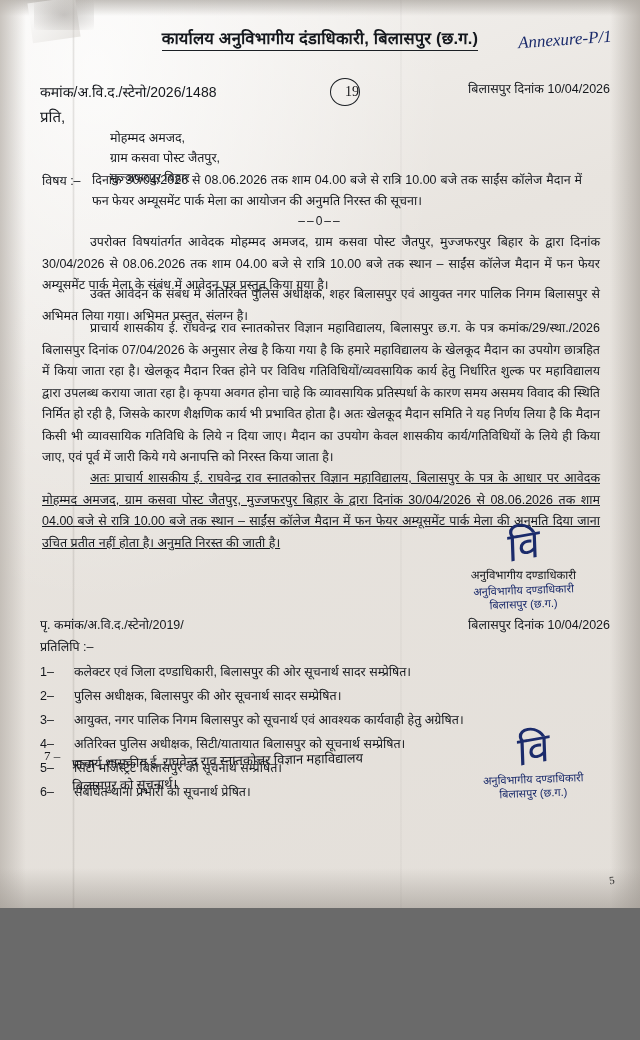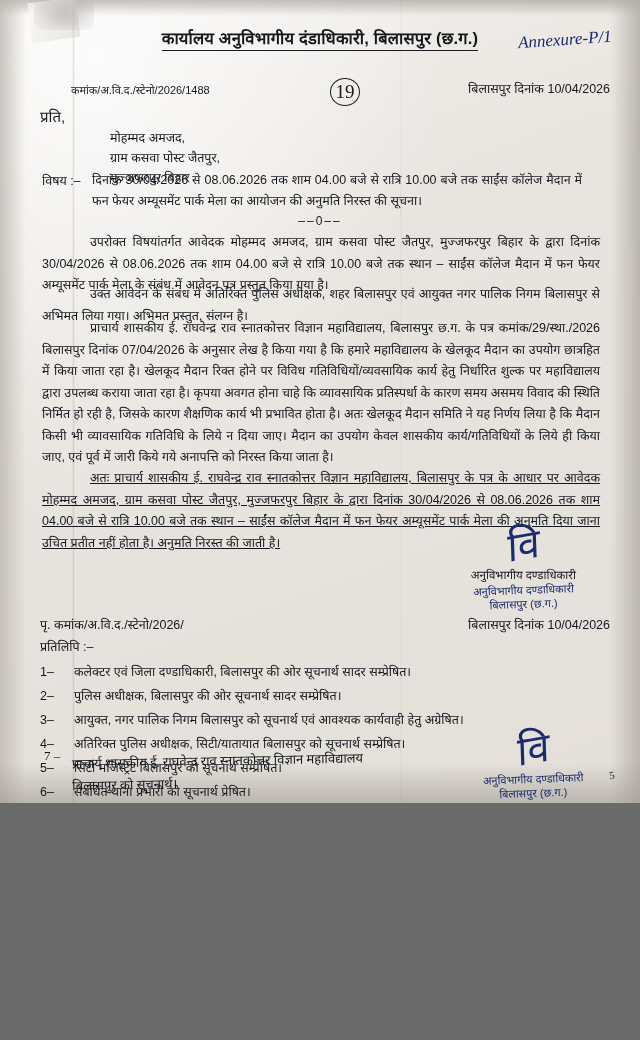--- a/index.html
+++ b/index.html
@@ -9,21 +9,21 @@
   }
   body {
     width: 640px;
     height: 1040px;
     overflow: hidden;
     font-family: "Liberation Sans", sans-serif;
   }
   .page {
     position: relative;
     width: 640px;
-    height: 803px;
+    height: 908px;
     background: #e8e4df;
     background-image:
       linear-gradient(160deg, rgba(255,255,255,0.55) 0%, rgba(232,228,222,0.1) 35%, rgba(214,208,200,0.25) 100%),
       radial-gradient(ellipse at 15% 8%, rgba(255,255,255,0.8) 0%, rgba(255,255,255,0) 45%);
     overflow: hidden;
   }
   
   .edge-left {
     position: absolute; left: 0; top: 0; width: 26px; height: 1040px;
     background: linear-gradient(90deg, #b9b3ac 0%, rgba(232,228,222,0) 100%);
@@ -94,36 +94,35 @@
     font-family: "Liberation Serif", serif;
     font-size: 17px;
     color: #1b2b6b;
     transform: rotate(-4deg);
     font-style: italic;
   }
 
   .meta-left {
     position: absolute;
     left: 40px; top: 82px;
-    font-size: 11px;
-    margin-left: 31px;
+    font-size: 14px;
   }
   .meta-right {
     position: absolute;
     right: 30px; top: 80px;
     font-size: 12.5px;
   }
   .circle-num {
     position: absolute;
     left: 330px; top: 78px;
     width: 28px; height: 26px;
     border: 1.6px solid #1b1f24;
     border-radius: 50%;
-    text-align: center;
-    font-size: 19px;
+    text-align: right;
+    font-size: 14px;
     line-height: 26px;
     font-family: "Liberation Serif", serif;
   }
 
   .to-label {
     position: absolute;
     left: 40px; top: 106px;
     font-size: 15px;
   }
   .addr {
@@ -320,21 +319,21 @@
       <span class="indent"></span><span>अतः प्राचार्य शासकीय ई. राघवेन्द्र राव स्नातकोत्तर विज्ञान महाविद्यालय, बिलासपुर के पत्र के आधार पर आवेदक मोहम्मद अमजद, ग्राम कसवा पोस्ट जैतपुर, मुज्जफरपुर बिहार के द्वारा दिनांक 30/04/2026 से 08.06.2026 तक शाम 04.00 बजे से रात्रि 10.00 बजे तक स्थान – साईंस कॉलेज मैदान में फन फेयर अम्यूसमेंट पार्क मेला की अनुमति दिया जाना उचित प्रतीत नहीं होता है। अनुमति निरस्त की जाती है।</span>
     </div>
 
     <div class="sign-block">
       <span class="sig-glyph">वि</span>
       <div class="sign-typed">अनुविभागीय दण्डाधिकारी</div>
       <div class="stamp-text">अनुविभागीय  दण्डाधिकारी</div>
       <div class="stamp-text">बिलासपुर (छ.ग.)</div>
     </div>
 
-    <div class="footer-meta-left hi">पृ. कमांक/अ.वि.द./स्टेनो/2026/</div>
+    <div class="footer-meta-left hi">पृ. कमांक/अ.वि.द./स्टेनो/2019/</div>
     <div class="footer-meta-right hi">बिलासपुर दिनांक 10/04/2026</div>
 
     <div class="copy-label hi">प्रतिलिपि :–</div>
 
     <div class="copy-list hi">
       <div class="copy-row">
         <span class="copy-num">1–</span>
         <span class="copy-txt">कलेक्टर एवं जिला दण्डाधिकारी, बिलासपुर की ओर सूचनार्थ सादर सम्प्रेषित।</span>
       </div>
       <div class="copy-row">

